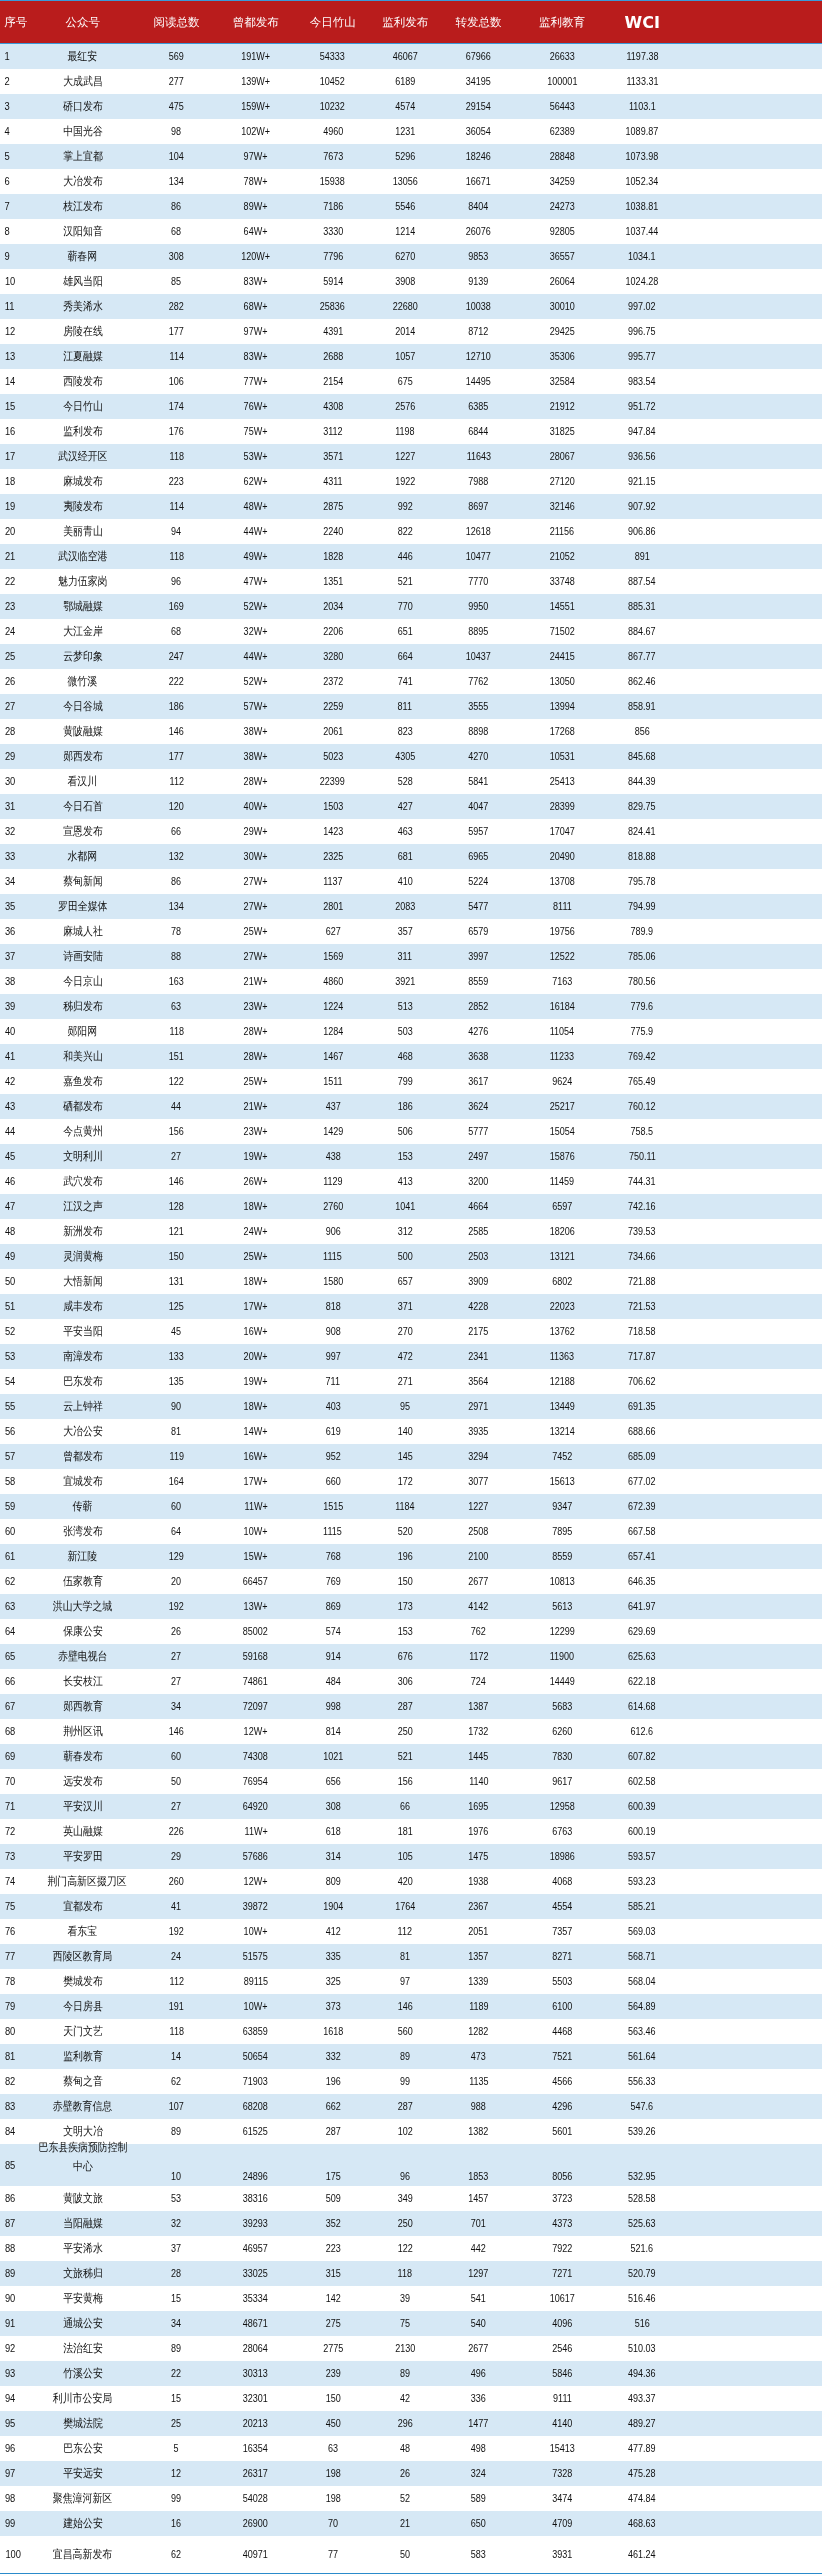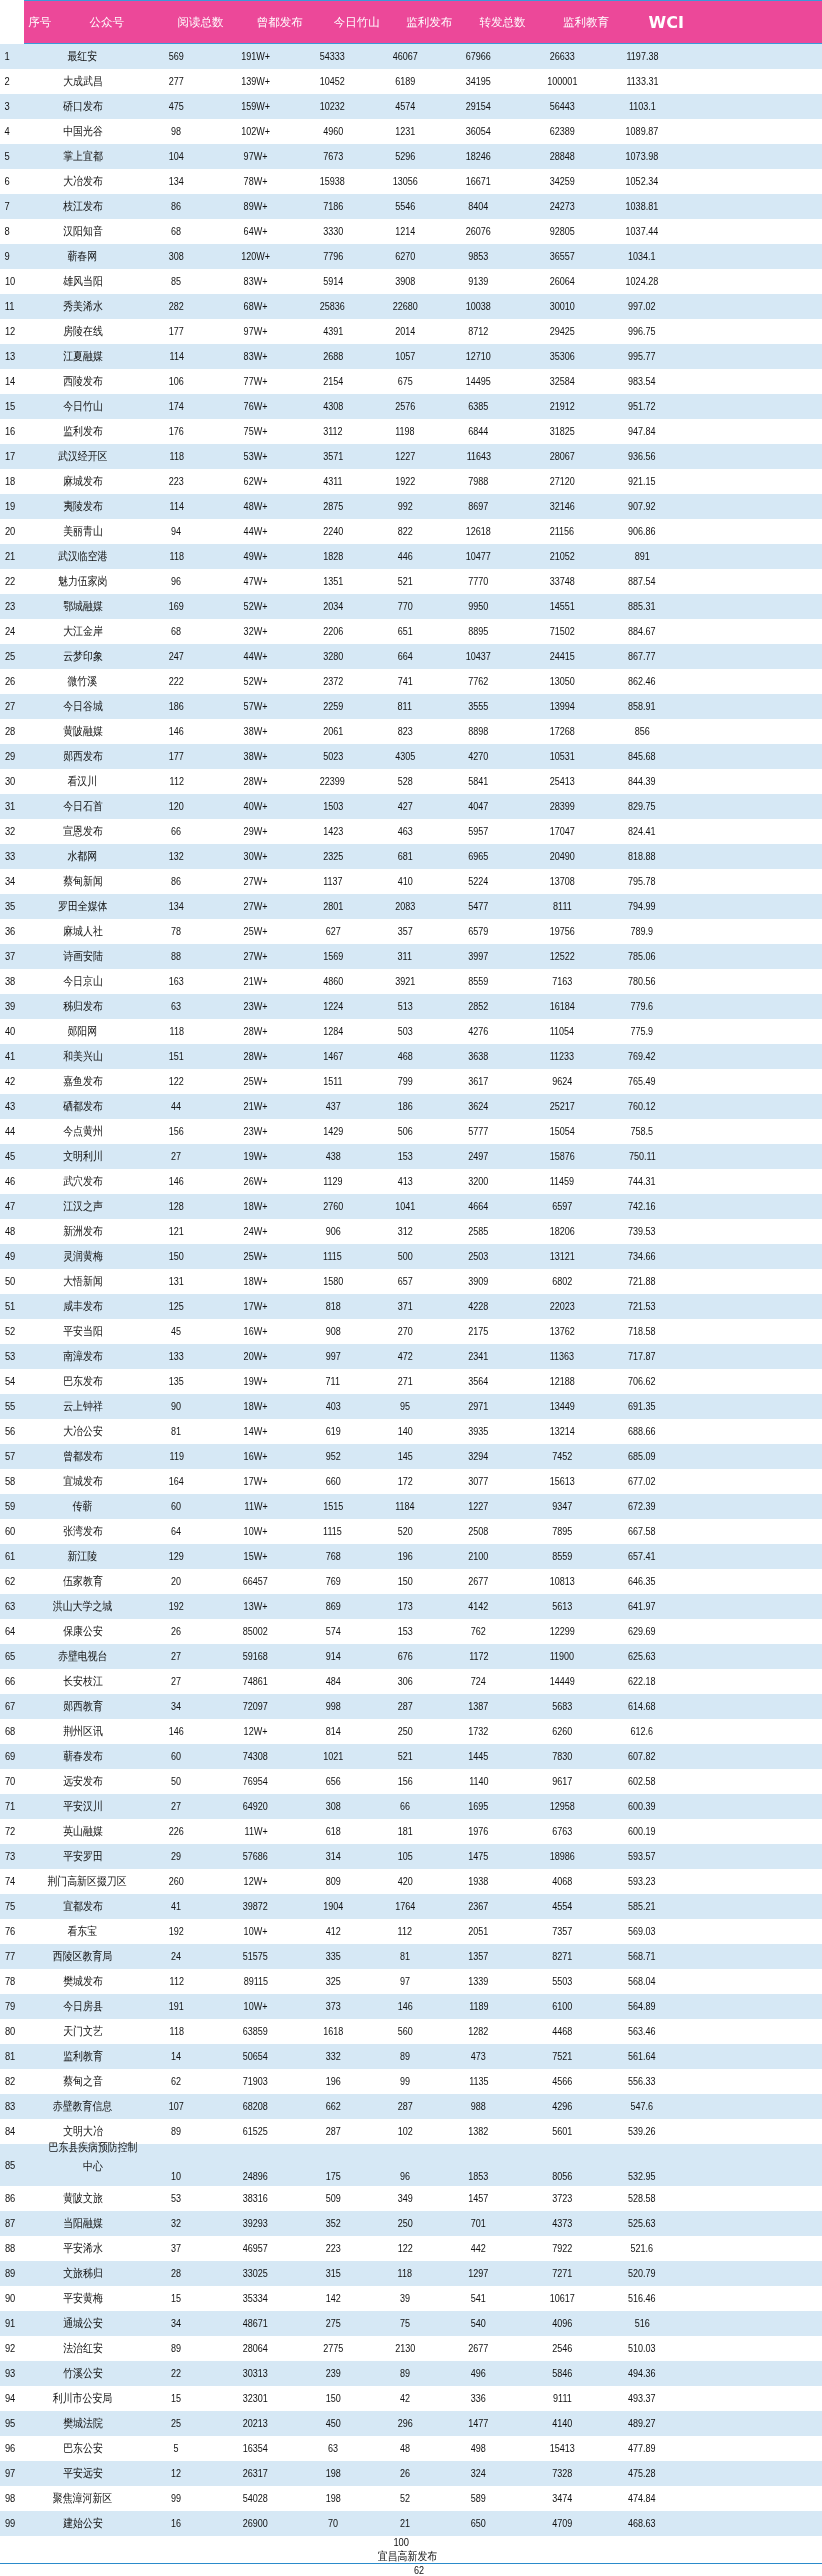--- a/index.html
+++ b/index.html
@@ -1,58 +1,57 @@
 <!DOCTYPE html>
 <html style="font-size:8.4px"><head>
 <meta charset="utf-8">
 <style>
   html, body { margin: 0; padding: 0; background: #ffffff; }
   body { width: 822px; height: 2576px; overflow: hidden; font-family: "DejaVu Sans", "Liberation Sans", sans-serif; }
   .table { width: 822px; position: relative; }
   .header {
     height: 44px;
-    background: #ec4899;
+    background: #b91c1c;
     border-top: 1.6px solid #3A9AD9;
     border-bottom: 1px solid #3A9AD9;
     box-sizing: border-box;
     display: flex;
     align-items: center;
     color: #ffffff;
-    margin-left: 24px;
   }
   .header .cell { font-family: "DejaVu Serif", "Liberation Serif", serif; font-size: 11.5px; }
   .header .cell.wci { font-family: "DejaVu Sans", "Liberation Sans", sans-serif; font-weight: bold; font-size: 16px; }
   .row {
     height: 25px;
     display: flex;
     align-items: center;
     box-sizing: border-box;
     color: #111111;
     font-size: 11px;
   }
   .row.odd { background: #D6E8F5; }
   .row.even { background: #ffffff; }
   .row.tall { height: 42px; align-items: stretch; }
-  .row.last { height: 28px; border-bottom: 1.6px solid #2B8BCB; flex-direction: column; }
+  .row.last { height: 38px; border-bottom: 1.6px solid #2B8BCB; }
   .cell { text-align: center; white-space: nowrap; box-sizing: border-box; }
   .c-idx { width: 47px; text-align: left; padding-left: 4.2px; }
   .c-name { width: 84px; margin-left: -6.3px; font-family: "DejaVu Serif", "Liberation Serif", serif; letter-spacing: 0px; }
   .c-a { width: 72px; margin-left: 15.7px; }
   .c-b { width: 68px; margin-left: 9.4px; }
   .c-c { width: 63px; margin-left: 11.5px; }
   .c-d { width: 63px; margin-left: 9.4px; }
   .c-e { width: 63px; margin-left: 10.4px; }
   .c-f { width: 68px; margin-left: 18px; }
   .c-g { width: 65px; margin-left: 13.6px; }
   .row .num { font-family: "Liberation Sans Narrow", "Liberation Sans", sans-serif; transform: scaleX(0.82); display: inline-block; }
   .row .idx { font-family: "Liberation Sans", sans-serif; transform: scaleX(0.85); display: inline-block; }
   .row .name { font-size: 11.5px; transform: scaleX(0.86); display: inline-block; }
   .row.tall .cell { display: flex; align-items: flex-end; justify-content: center; padding-bottom: 4.2px; }
   .row.tall .c-idx { align-items: center; justify-content: flex-start; padding-bottom: 0; }
-  .row.tall .c-name { flex-direction: column; align-items: flex-start; justify-content: center; padding-bottom: 16px; white-space: normal; line-height: 19px; }
+  .row.tall .c-name { flex-direction: column; align-items: center; justify-content: center; padding-bottom: 16px; white-space: normal; line-height: 19px; }
   .row.tall .c-name .name { white-space: normal; text-align: center; width: 104px; }
   .row.last .c-idx { align-items: flex-start; }
 </style>
 </head>
 <body>
 
 <div class="table">
   <div class="header">
     <div class="cell c-idx">序号</div>
     <div class="cell c-name">公众号</div>

